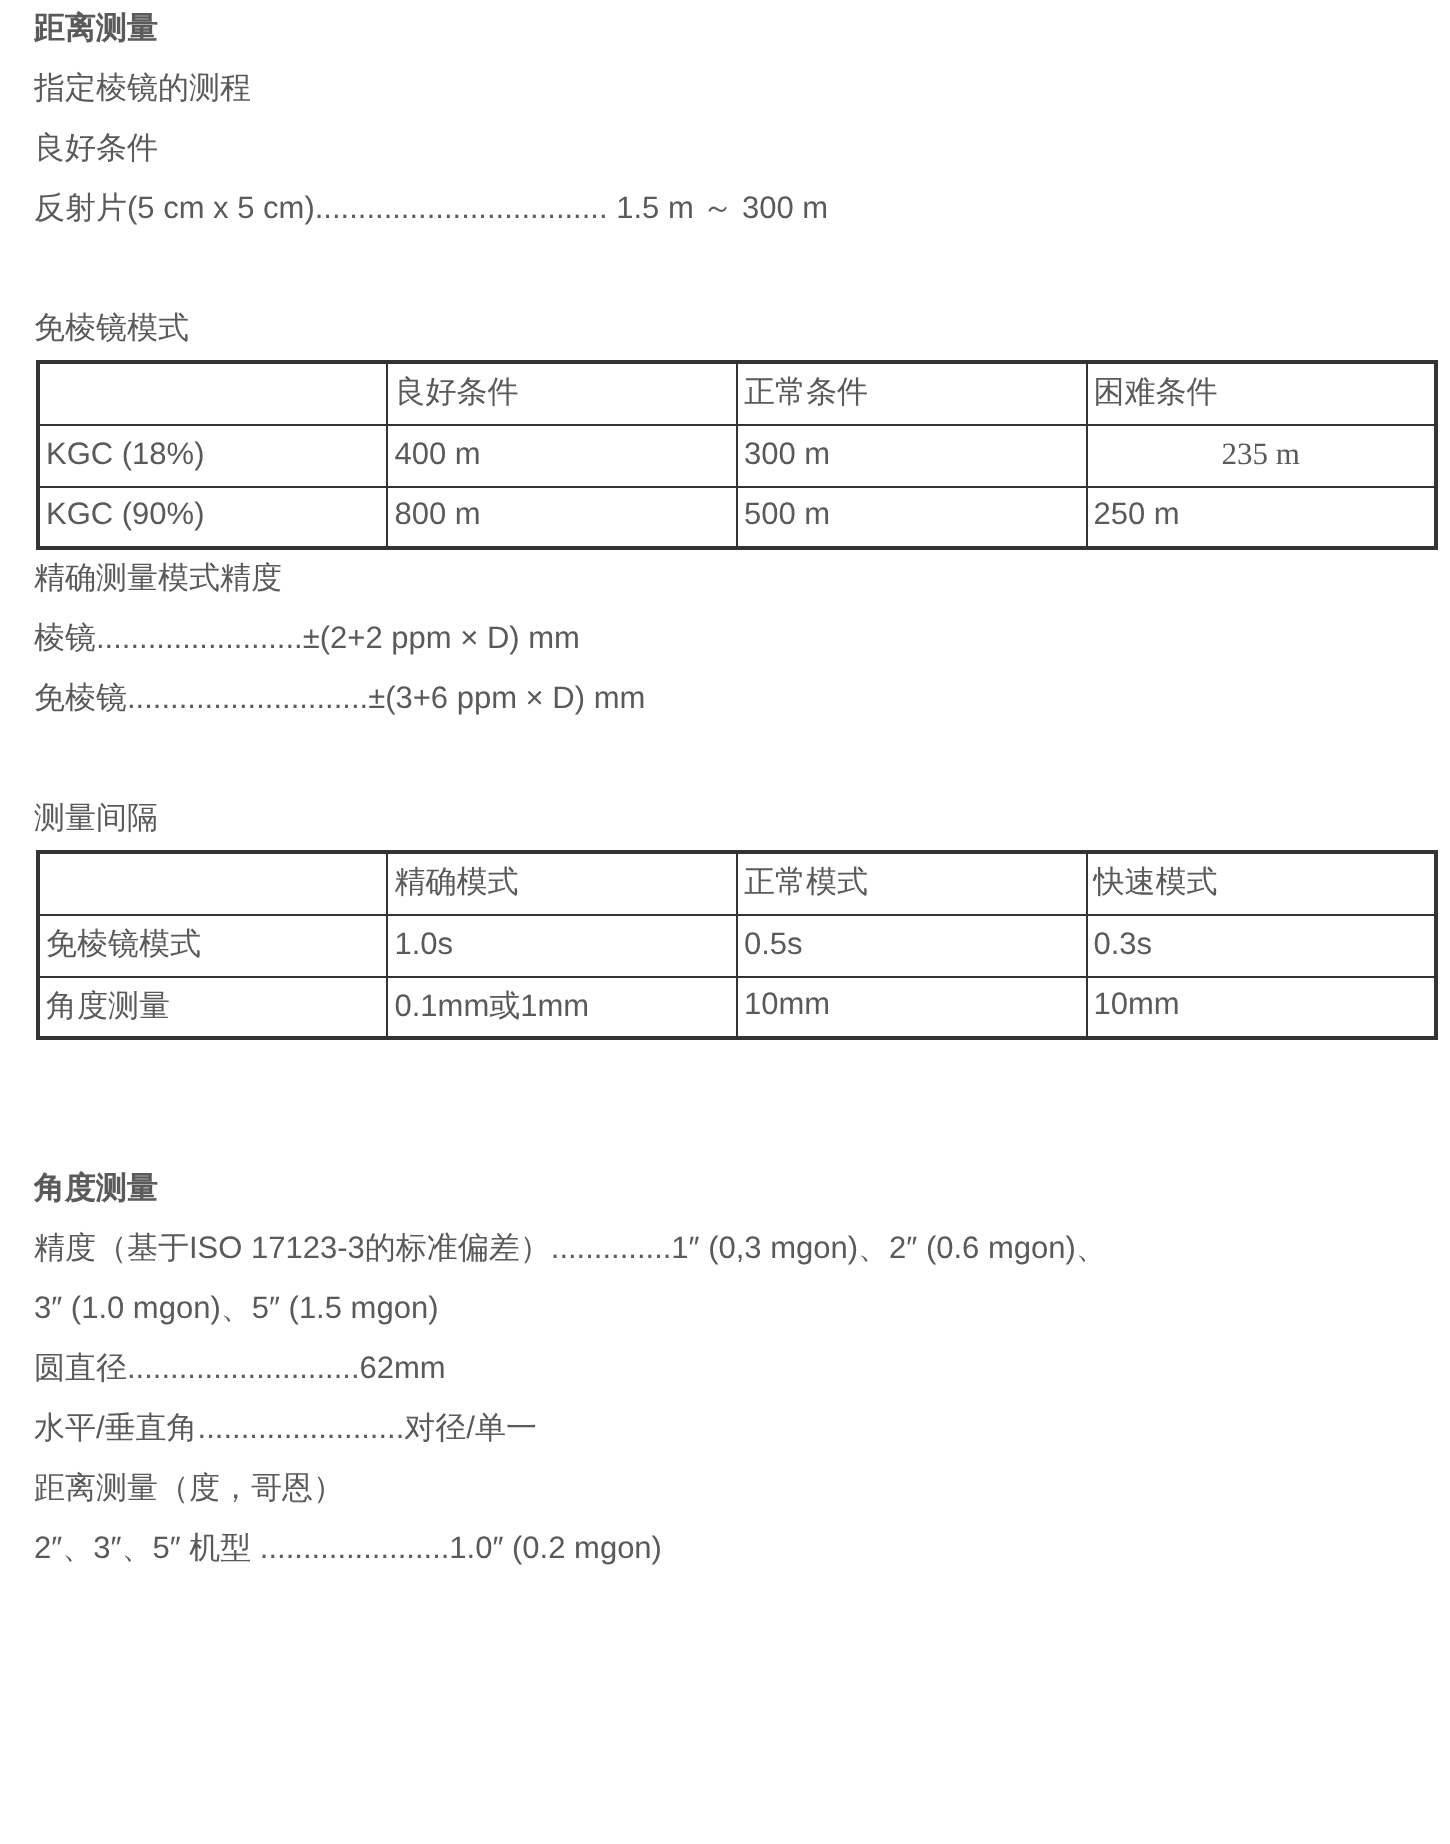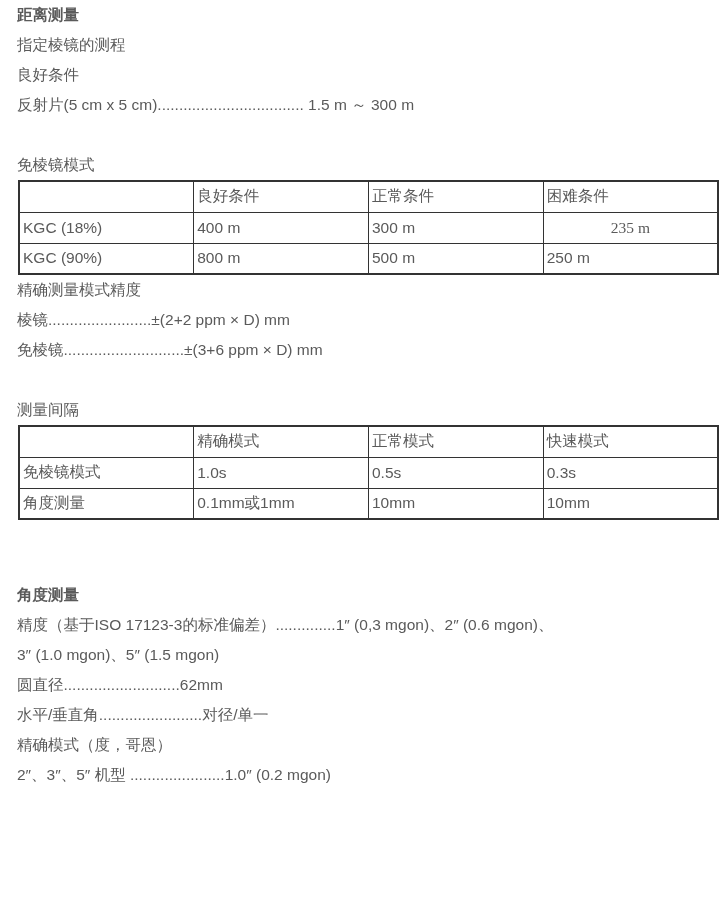--- a/index.html
+++ b/index.html
@@ -128,16 +128,16 @@
   </table>
 
   <p class="line blank"></p>
   <p class="line blank"></p>
 
   <p class="line title">角度测量</p>
   <p class="line">精度（基于ISO 17123-3的标准偏差）..............1″ (0,3 mgon)、2″ (0.6 mgon)、</p>
   <p class="line">3″ (1.0 mgon)、5″ (1.5 mgon)</p>
   <p class="line">圆直径...........................62mm</p>
   <p class="line">水平/垂直角........................对径/单一</p>
-  <p class="line">精确模式（度，哥恩）</p>
+  <p class="line">距离测量（度，哥恩）</p>
   <p class="line">2″、3″、5″ 机型 ......................1.0″ (0.2 mgon)</p>
 
 </div>
 
 </body></html>

